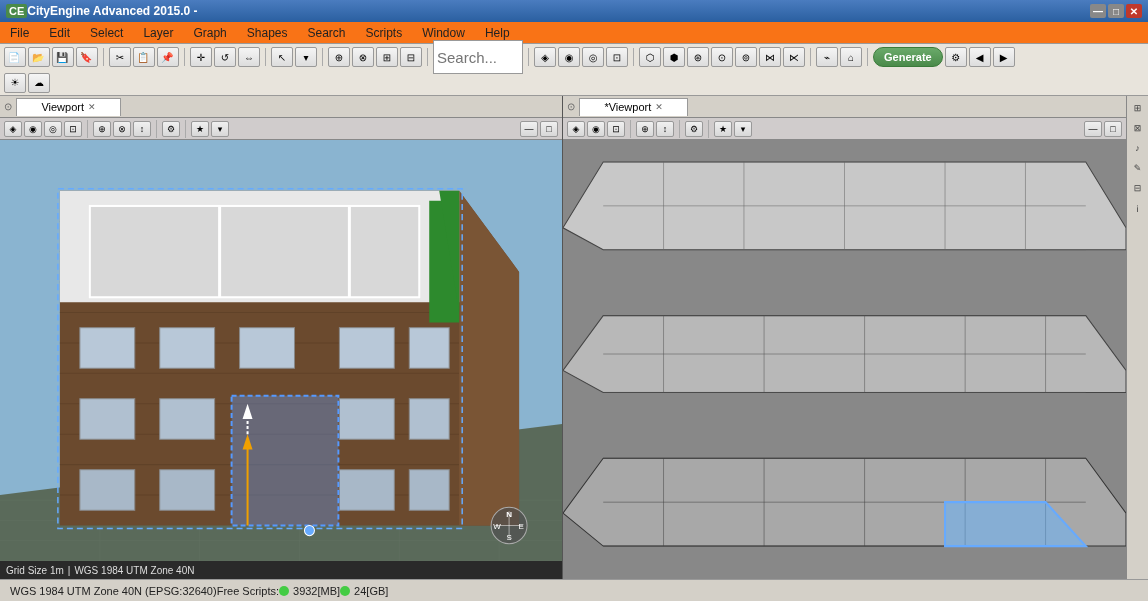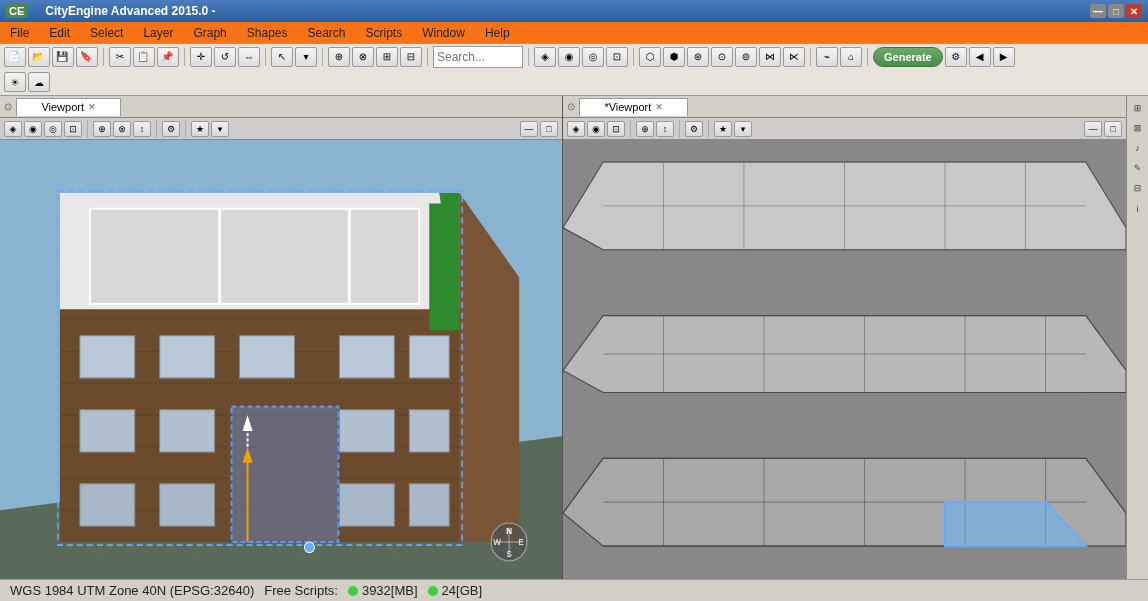--- a/index.html
+++ b/index.html
@@ -11,21 +11,21 @@
       background: linear-gradient(to bottom, #4a7cbf, #2a5fa0);
       display: flex;
       align-items: center;
       justify-content: space-between;
       padding: 0 6px;
       color: white;
       font-size: 12px;
       font-weight: bold;
       user-select: none;
     }
-    #title-bar-left { display: flex; align-items: center; gap: 18px; }
+    #title-bar-left { display: flex; align-items: center; gap: 0; }
     #title-bar-controls { display: flex; gap: 2px; }
     .title-btn {
       width: 16px; height: 14px;
       display: flex; align-items: center; justify-content: center;
       font-size: 10px; cursor: pointer; border-radius: 2px;
       color: white; font-weight: bold;
     }
     .title-btn.minimize { background: #888; }
     .title-btn.maximize { background: #888; }
     .title-btn.close { background: #c0392b; }
@@ -66,24 +66,24 @@
       width: 22px; height: 20px;
       background: linear-gradient(to bottom, #f5f5f5, #ddd);
       border: 1px solid #999;
       border-radius: 2px;
       cursor: pointer;
       display: flex; align-items: center; justify-content: center;
       font-size: 10px;
     }
     .tb-sep { width: 1px; height: 18px; background: #aaa; margin: 0 3px; }
     .tb-input {
-      height: 22px; width: 90px;
+      height: 34px; width: 90px;
       border: 1px solid #999;
       background: white;
-      font-size: 12px;
+      font-size: 15px;
       padding: 0 3px;
     }
     .generate-btn {
       height: 20px;
       padding: 0 10px;
       background: linear-gradient(to bottom, #6aaa6a, #4a8a4a);
       border: 1px solid #3a7a3a;
       border-radius: 10px;
       color: white;
       font-weight: bold;
@@ -189,23 +189,23 @@
     }
 
     
     #status-bar {
       height: 22px;
       background: #d4d0c8;
       border-top: 1px solid #999;
       display: flex;
       align-items: center;
       padding: 0 10px;
-      font-size: 13px;
+      font-size: 11px;
       color: #222;
-      gap: 10px;
+      gap: 0;
     }
     .status-dot {
       width: 10px; height: 10px;
       border-radius: 50%;
       display: inline-block;
     }
     .dot-green { background: #44cc44; }
     .status-mem { display: flex; align-items: center; gap: 4px; }
   </style>
 </head>
@@ -403,20 +403,25 @@
           <text x="0" y="-8" text-anchor="middle" fill="white" font-size="8" font-weight="bold">N</text>
           <text x="0" y="14" text-anchor="middle" fill="white" font-size="8">S</text>
           <text x="-12" y="3" text-anchor="middle" fill="white" font-size="8">W</text>
           <text x="12" y="3" text-anchor="middle" fill="white" font-size="8">E</text>
           <line x1="0" y1="-14" x2="0" y2="14" stroke="white" stroke-width="1" opacity="0.5"></line>
           <line x1="-14" y1="0" x2="14" y2="0" stroke="white" stroke-width="1" opacity="0.5"></line>
         </g>
       </svg>
     </div>
 
+    <div class="viewport-status">
+      <span>Grid Size 1m</span>
+      <span style="margin:0 4px;">|</span>
+      <span>WGS 1984 UTM Zone 40N</span>
+    </div>
   </div>
 
   <div id="viewport-right">
 
     <div class="viewport-tab-bar">
       <span style="font-size:10px; color:#666;">⊙</span>
       <div class="viewport-tab active">
         <span>*Viewport</span>
         <span class="viewport-tab-close">✕</span>
       </div>

